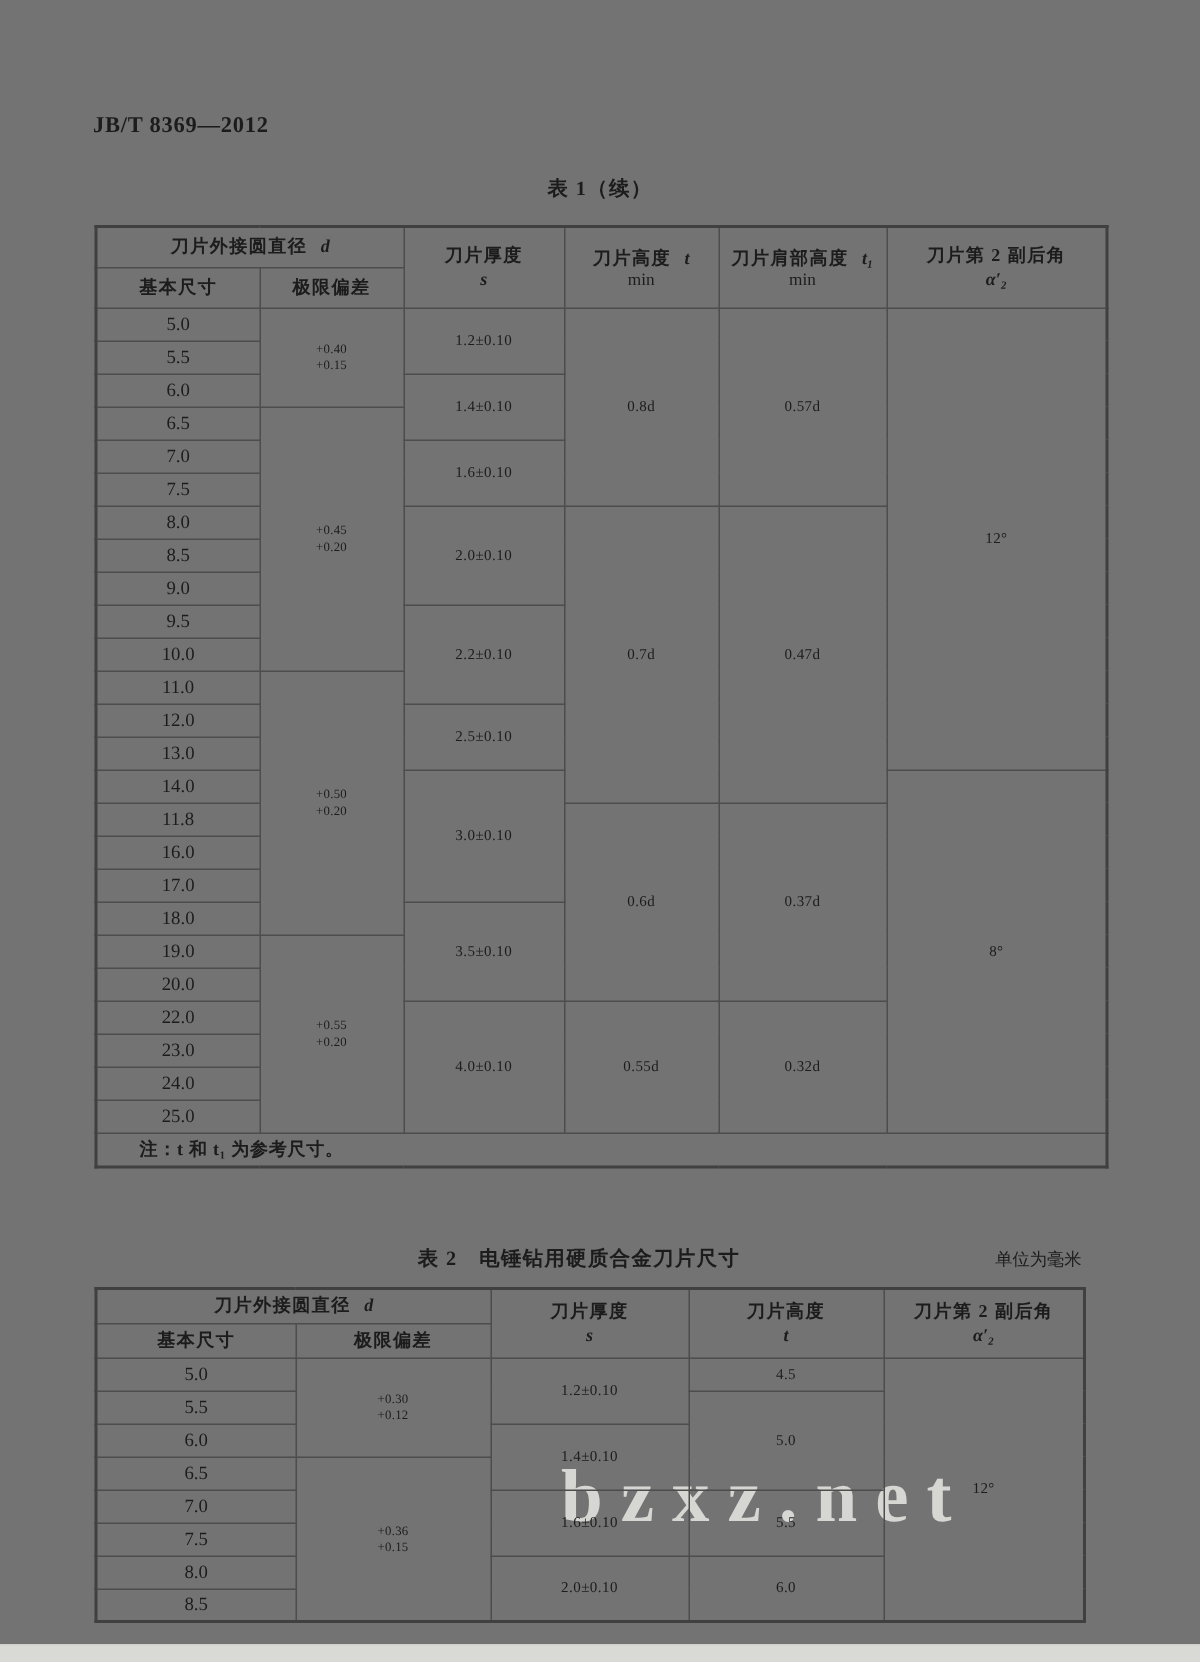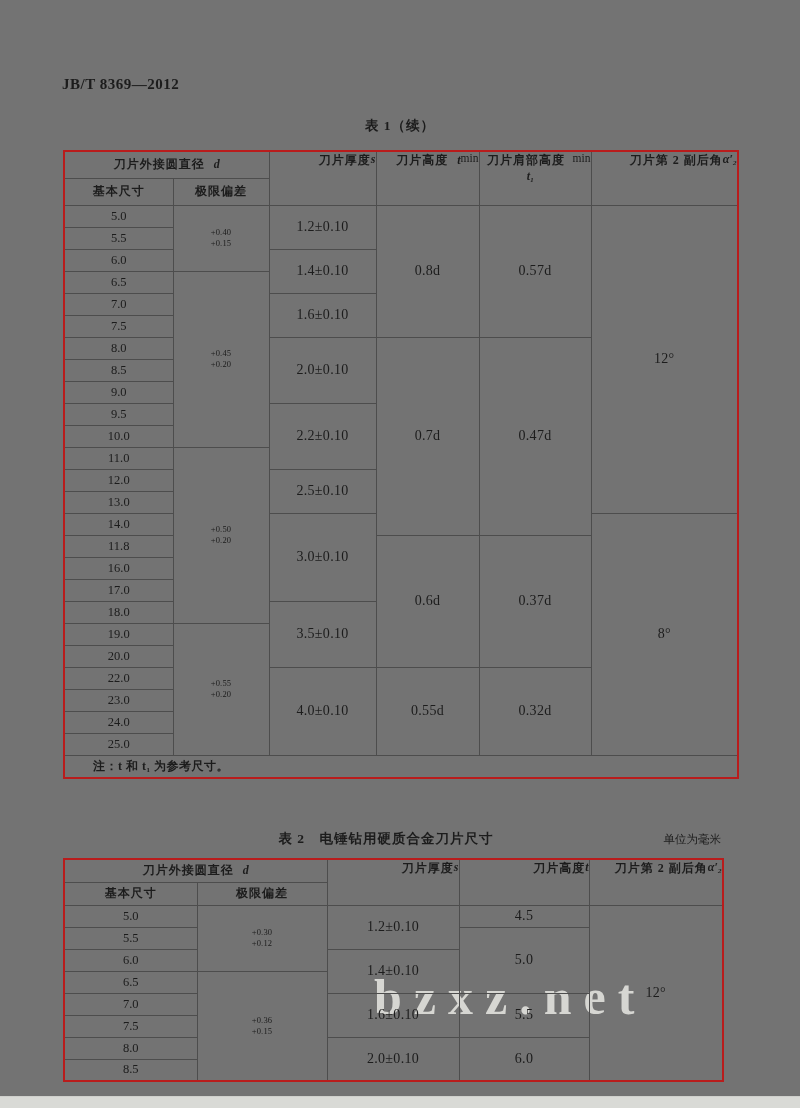--- a/index.html
+++ b/index.html
@@ -16,36 +16,36 @@
   .t1-title{
     position:absolute;left:63px;top:117px;width:674px;
     text-align:center;font-size:13.5px;font-weight:bold;letter-spacing:1px;
   }
   .t2-caption{position:absolute;left:49px;top:830px;width:674px;height:20px;}
   .t2-title{display:block;text-align:center;font-size:13.5px;font-weight:bold;letter-spacing:1px;}
   .t2-unit{position:absolute;right:2px;top:2px;font-size:11.5px;}
   table{
     position:absolute;border-collapse:collapse;table-layout:fixed;
     background:transparent;z-index:2;
-    border:2px solid #b91c1c;
+    border:2px solid #404040;
   }
   #table1{left:63px;top:150px;width:674px;}
   #table2{left:63px;top:858px;width:659px;}
   td,th{border:1px solid #4d4d4d;text-align:center;vertical-align:middle;padding:0;overflow:hidden;}
   thead th{font-weight:bold;font-size:12px;letter-spacing:1px;}
   #table1 thead tr{height:27px;}
   #table2 thead tr{height:23px;}
   #table1 tbody tr{height:22px;}
   #table2 tbody tr{height:22px;}
-  .two-line{display:flex;flex-direction:row;justify-content:flex-end;height:52px;}
+  .two-line{display:flex;flex-direction:column;justify-content:center;height:52px;}
   #table2 .two-line{height:44px;}
   .sym{font-style:italic;font-weight:bold;letter-spacing:0;}
   .sub{font-weight:normal;font-size:11.5px;letter-spacing:0;}
   .gap{margin-left:9px;}
-  td.val{font-size:14px;letter-spacing:.3px;}
+  td.val{font-size:10px;letter-spacing:.3px;}
   td.size-cell{font-size:12.5px;}
   td.dev{font-size:8.5px;line-height:1.25;letter-spacing:.2px;margin-top:26px;}
   tfoot td.note{
     text-align:left;padding-left:28px;font-size:12px;height:21px;letter-spacing:.5px;font-weight:bold;margin-top:12px;
   }
   .watermark{
     position:absolute;left:374px;top:972px;z-index:1;
     font-size:50px;font-weight:bold;letter-spacing:12px;line-height:1;
     color:#d6d6d2;font-family:"Liberation Serif","DejaVu Serif",serif;
   }

